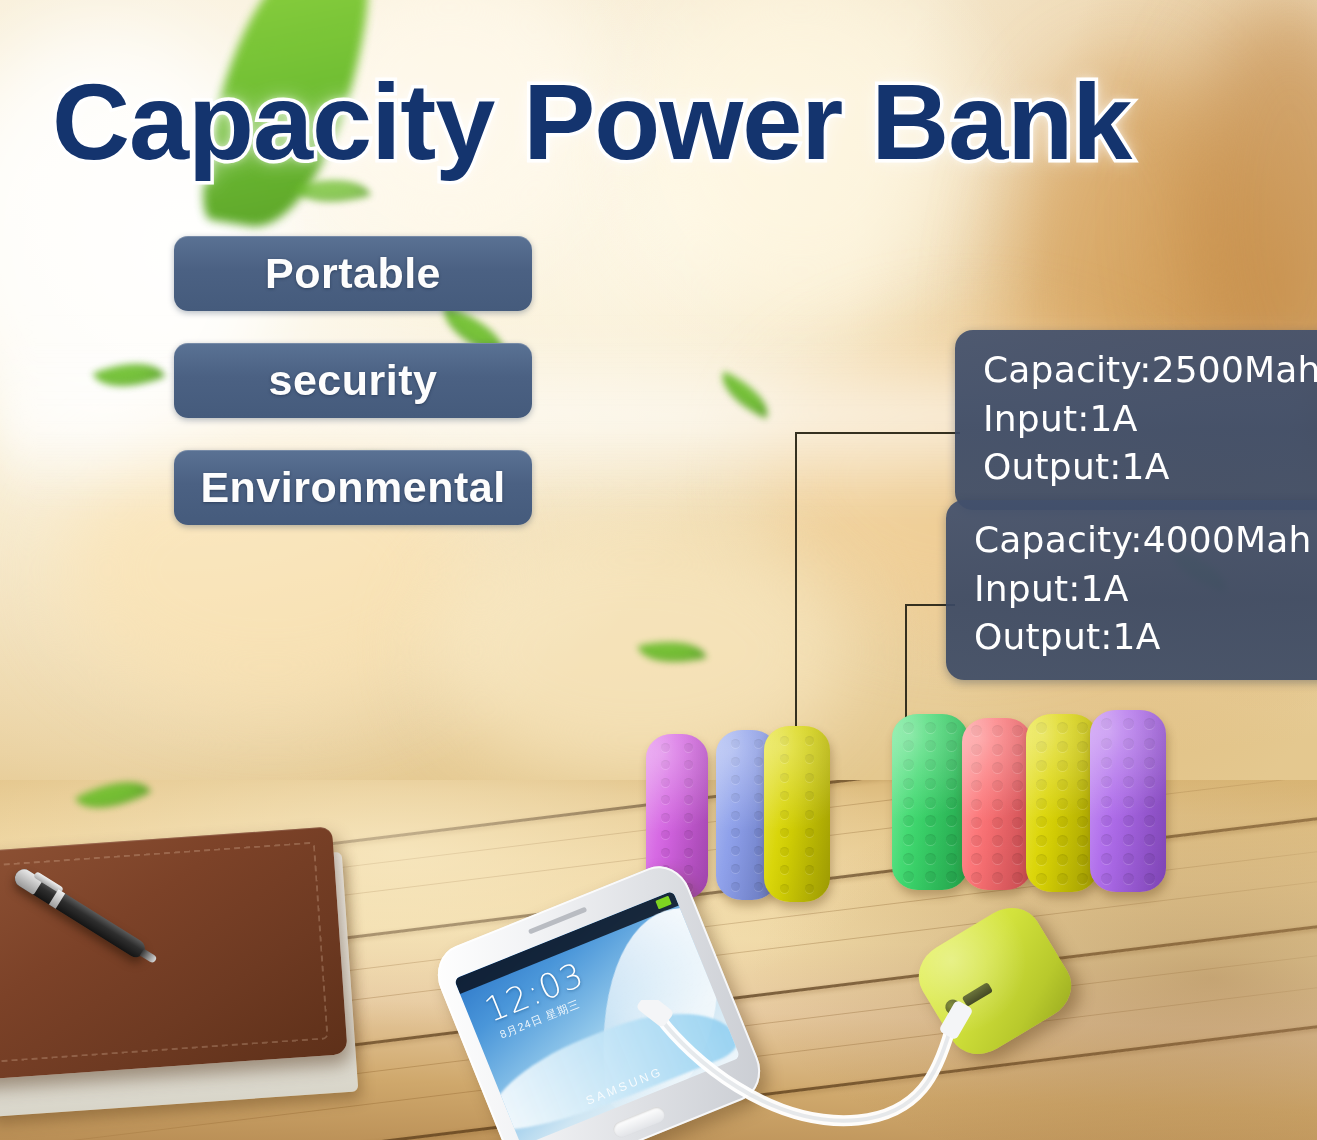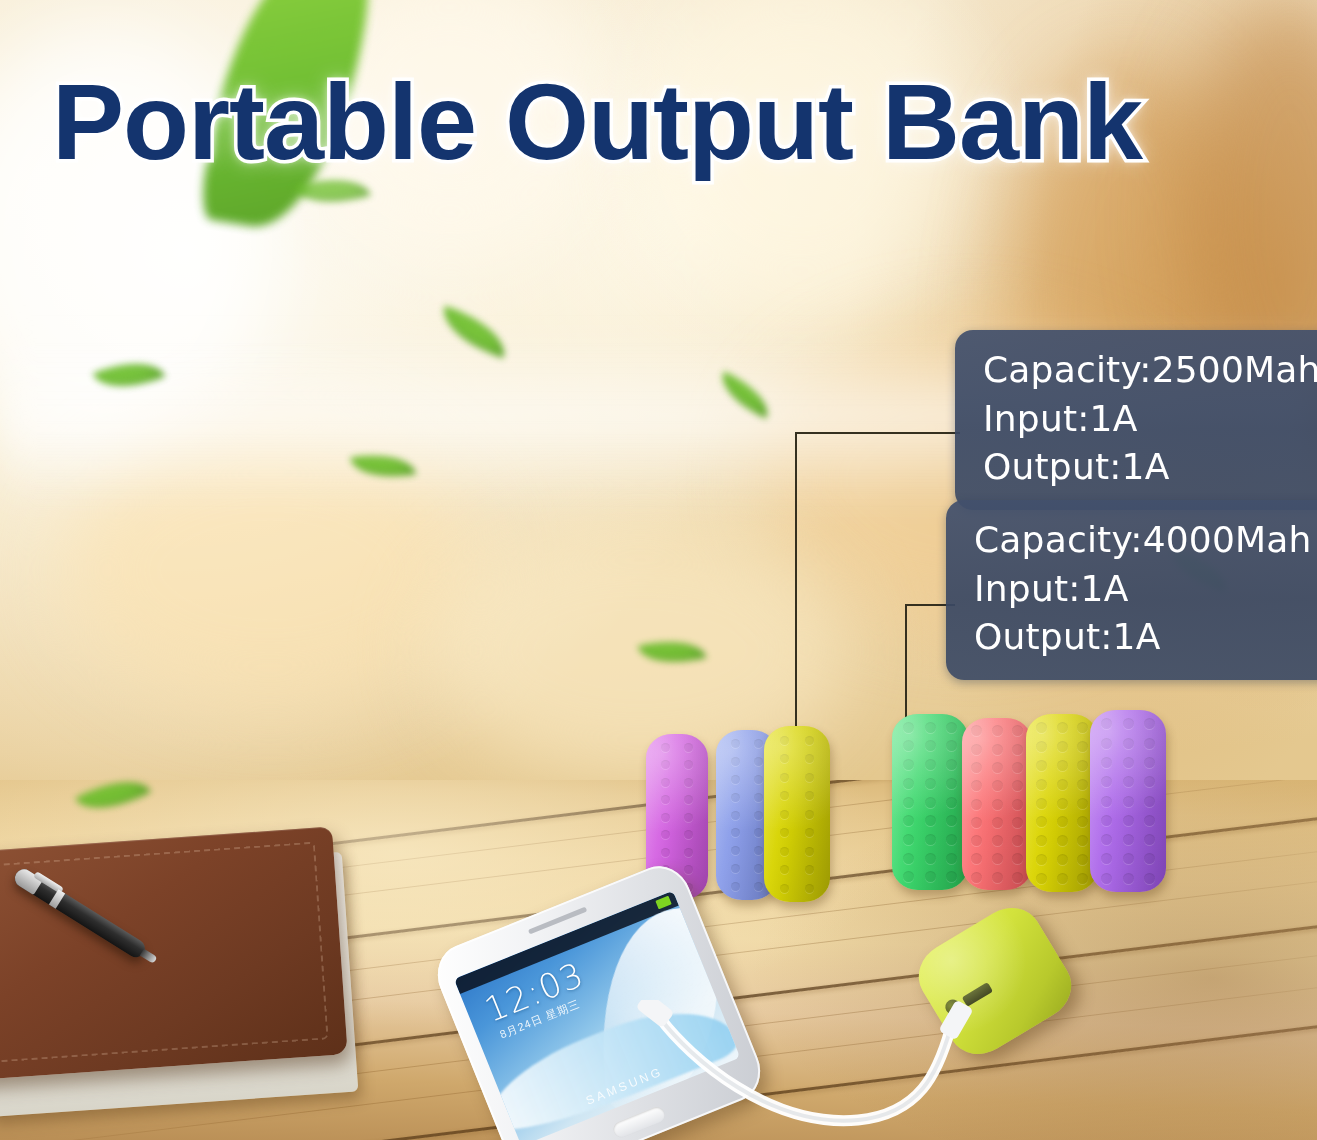--- a/index.html
+++ b/index.html
@@ -184,22 +184,33 @@
 
   <div class="leaf soft" style="left:96px;top:360px;width:66px;height:30px;transform:rotate(-22deg);"></div>
   <div class="leaf soft" style="left:438px;top:316px;width:72px;height:32px;transform:rotate(18deg);"></div>
   <div class="leaf soft" style="left:352px;top:452px;width:62px;height:28px;transform:rotate(-10deg);"></div>
   <div class="leaf soft" style="left:716px;top:382px;width:58px;height:26px;transform:rotate(24deg);"></div>
   <div class="leaf soft" style="left:640px;top:638px;width:64px;height:28px;transform:rotate(-14deg);"></div>
   <div class="leaf soft" style="left:78px;top:780px;width:70px;height:30px;transform:rotate(-28deg);"></div>
   <div class="leaf soft" style="left:1168px;top:556px;width:62px;height:28px;transform:rotate(16deg);opacity:.45;"></div>
   <div class="leaf soft" style="left:296px;top:176px;width:72px;height:30px;transform:rotate(-16deg);opacity:.75;"></div>
 
-  <div class="title">Portable Output Bank</div>
-
+  <div class="title">Capacity Power Bank</div>
+
+  <div class="badges">
+    <div class="badge">
+      <span>Portable</span>
+    </div>
+    <div class="badge">
+      <span>security</span>
+    </div>
+    <div class="badge">
+      <span>Environmental</span>
+    </div>
+  </div>
 
   <div class="cline h" style="left:795px;top:432px;width:165px;"></div>
   <div class="cline v" style="left:795px;top:432px;height:322px;"></div>
   <div class="cline h" style="left:905px;top:604px;width:50px;"></div>
   <div class="cline v" style="left:905px;top:604px;height:120px;"></div>
 
   <div class="spec" id="spec-2500">
     <div>Capacity:2500Mah</div>
     <div>Input:1A</div>
     <div>Output:1A</div>

